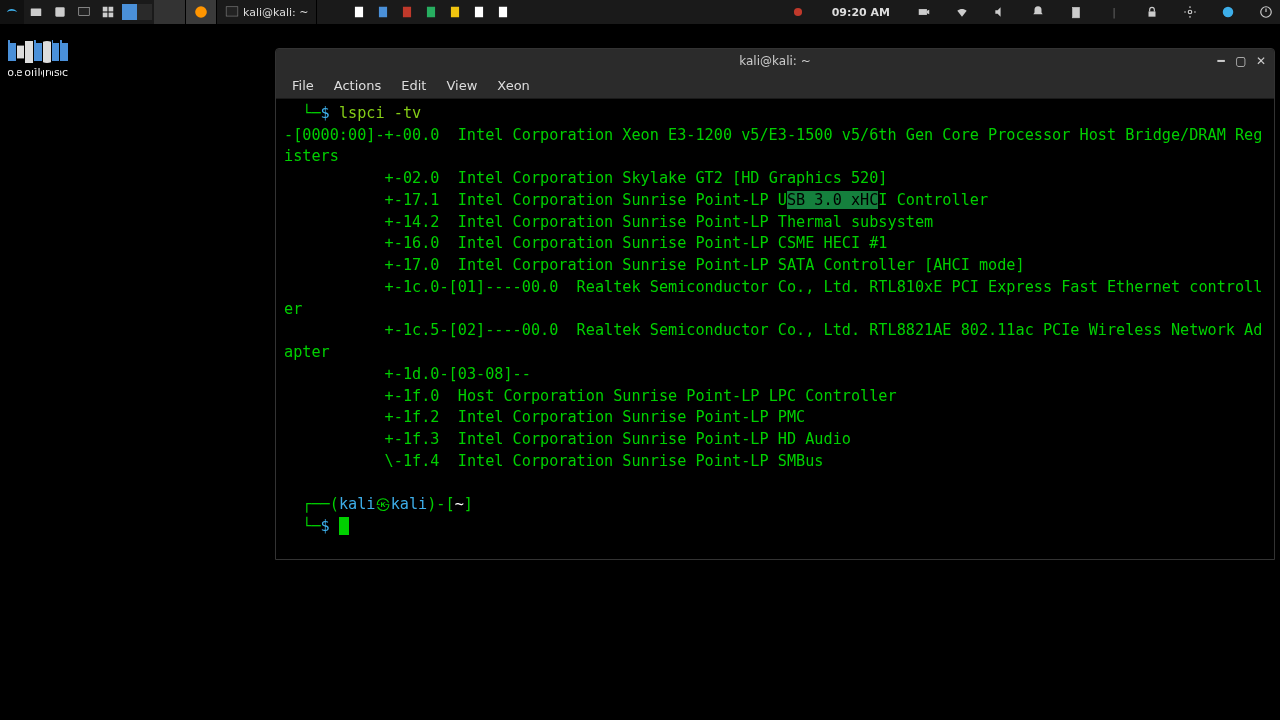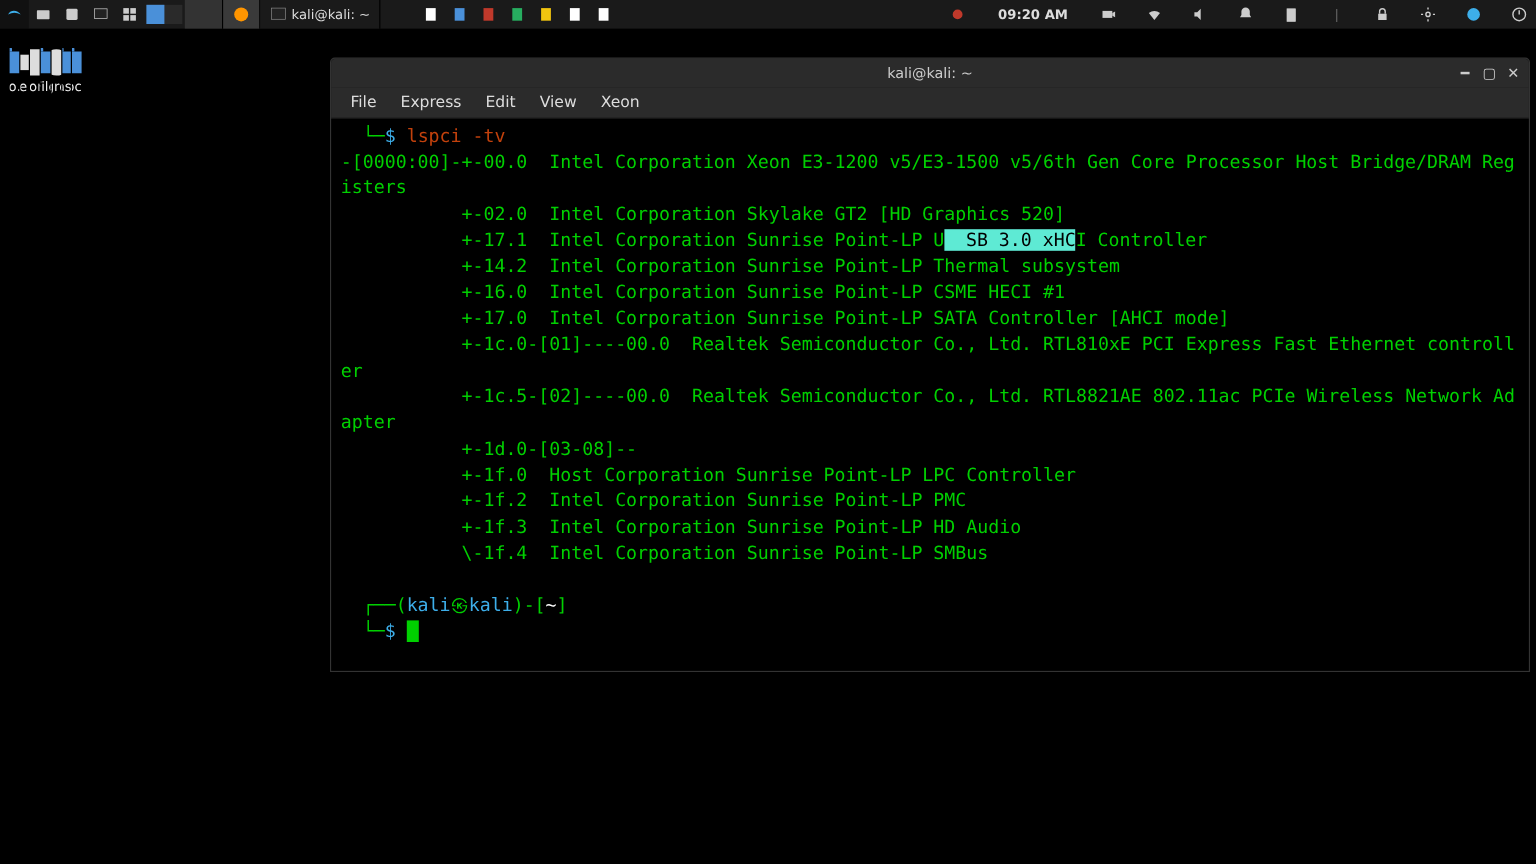--- a/index.html
+++ b/index.html
@@ -93,21 +93,21 @@
   font-size:15.2px;
   line-height:1.43;
   color:#ccc;
   min-height:460px;
   white-space:pre-wrap;
   word-break:break-all;
 }
 .pr-blue{color:#3daee9;}
 .pr-green{color:#00d000;}
 .out{color:#00d000;}
-.sel{background:#5eead4;color:#000;padding-left:18px;}
+.sel{background:#15803d;color:#000;}
 .cursor{display:inline-block;width:10px;height:18px;background:#00d000;vertical-align:text-bottom;}
 .prompt-line{white-space:pre;}
 </style>
 </head>
 <body>
 
 <div class="top-panel">
   <div class="left">
     <div class="panel-btn" style="background:#111;">
         <svg viewBox="0 0 24 24">
@@ -301,26 +301,26 @@
     <div class="titlebar">
       <span>kali@kali: ~</span>
       <div class="win-ctrls">
         <div class="win-ctrl">━</div>
         <div class="win-ctrl">▢</div>
         <div class="win-ctrl">✕</div>
       </div>
     </div>
     <div class="menubar">
       <div class="mi">File</div>
-      <div class="mi">Express</div>
+      <div class="mi">Actions</div>
       <div class="mi">Edit</div>
       <div class="mi">View</div>
       <div class="mi">Xeon</div>
     </div>
-    <div class="term-body"><span class="prompt-line"><span class="pr-green">  └─</span><span class="pr-blue">$</span> <span style="color:#c2410c">lspci -tv</span></span>
+    <div class="term-body"><span class="prompt-line"><span class="pr-green">  └─</span><span class="pr-blue">$</span> <span style="color:#84cc16">lspci -tv</span></span>
 <span class="out">-[0000:00]-+-00.0  Intel Corporation Xeon E3-1200 v5/E3-1500 v5/6th Gen Core Processor Host Bridge/DRAM Registers</span>
 <span class="out">           +-02.0  Intel Corporation Skylake GT2 [HD Graphics 520]</span>
 <span class="out">           +-17.1  Intel Corporation Sunrise Point-LP U</span><span class="sel">SB 3.0 xHC</span><span class="out">I Controller</span>
 <span class="out">           +-14.2  Intel Corporation Sunrise Point-LP Thermal subsystem</span>
 <span class="out">           +-16.0  Intel Corporation Sunrise Point-LP CSME HECI #1</span>
 <span class="out">           +-17.0  Intel Corporation Sunrise Point-LP SATA Controller [AHCI mode]</span>
 <span class="out">           +-1c.0-[01]----00.0  Realtek Semiconductor Co., Ltd. RTL810xE PCI Express Fast Ethernet controller</span>
 <span class="out">           +-1c.5-[02]----00.0  Realtek Semiconductor Co., Ltd. RTL8821AE 802.11ac PCIe Wireless Network Adapter</span>
 <span class="out">           +-1d.0-[03-08]--</span>
 <span class="out">           +-1f.0  Host Corporation Sunrise Point-LP LPC Controller</span>

